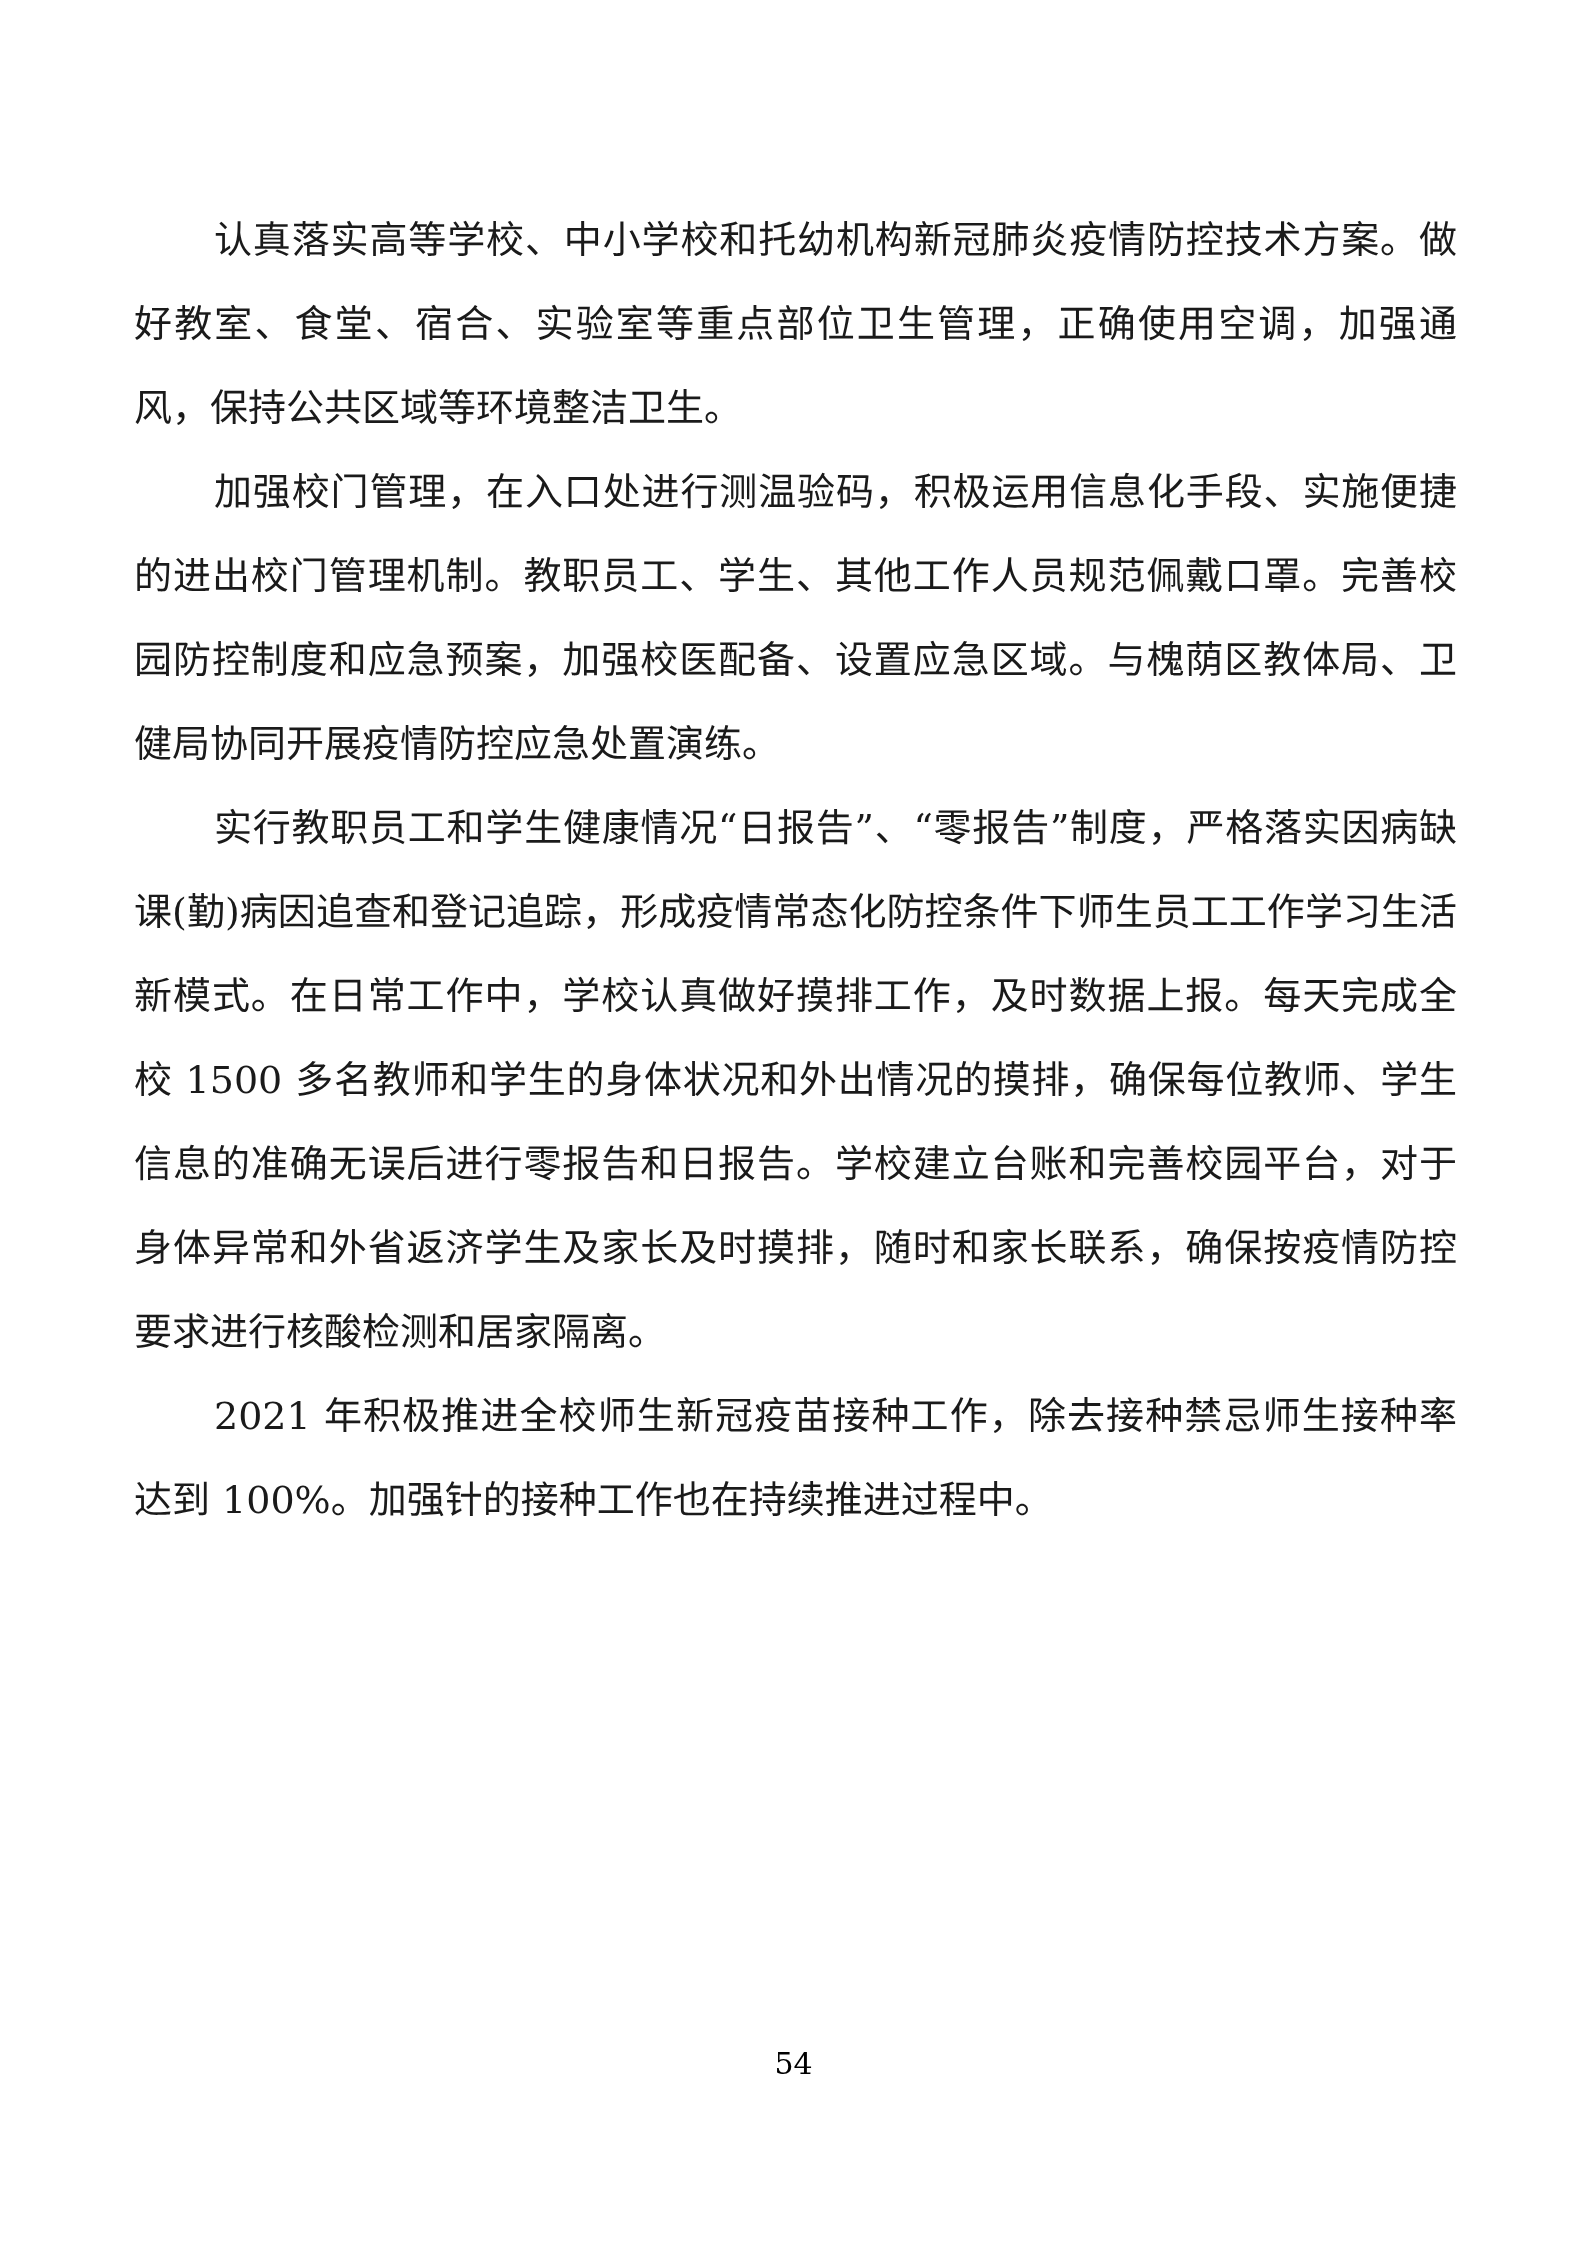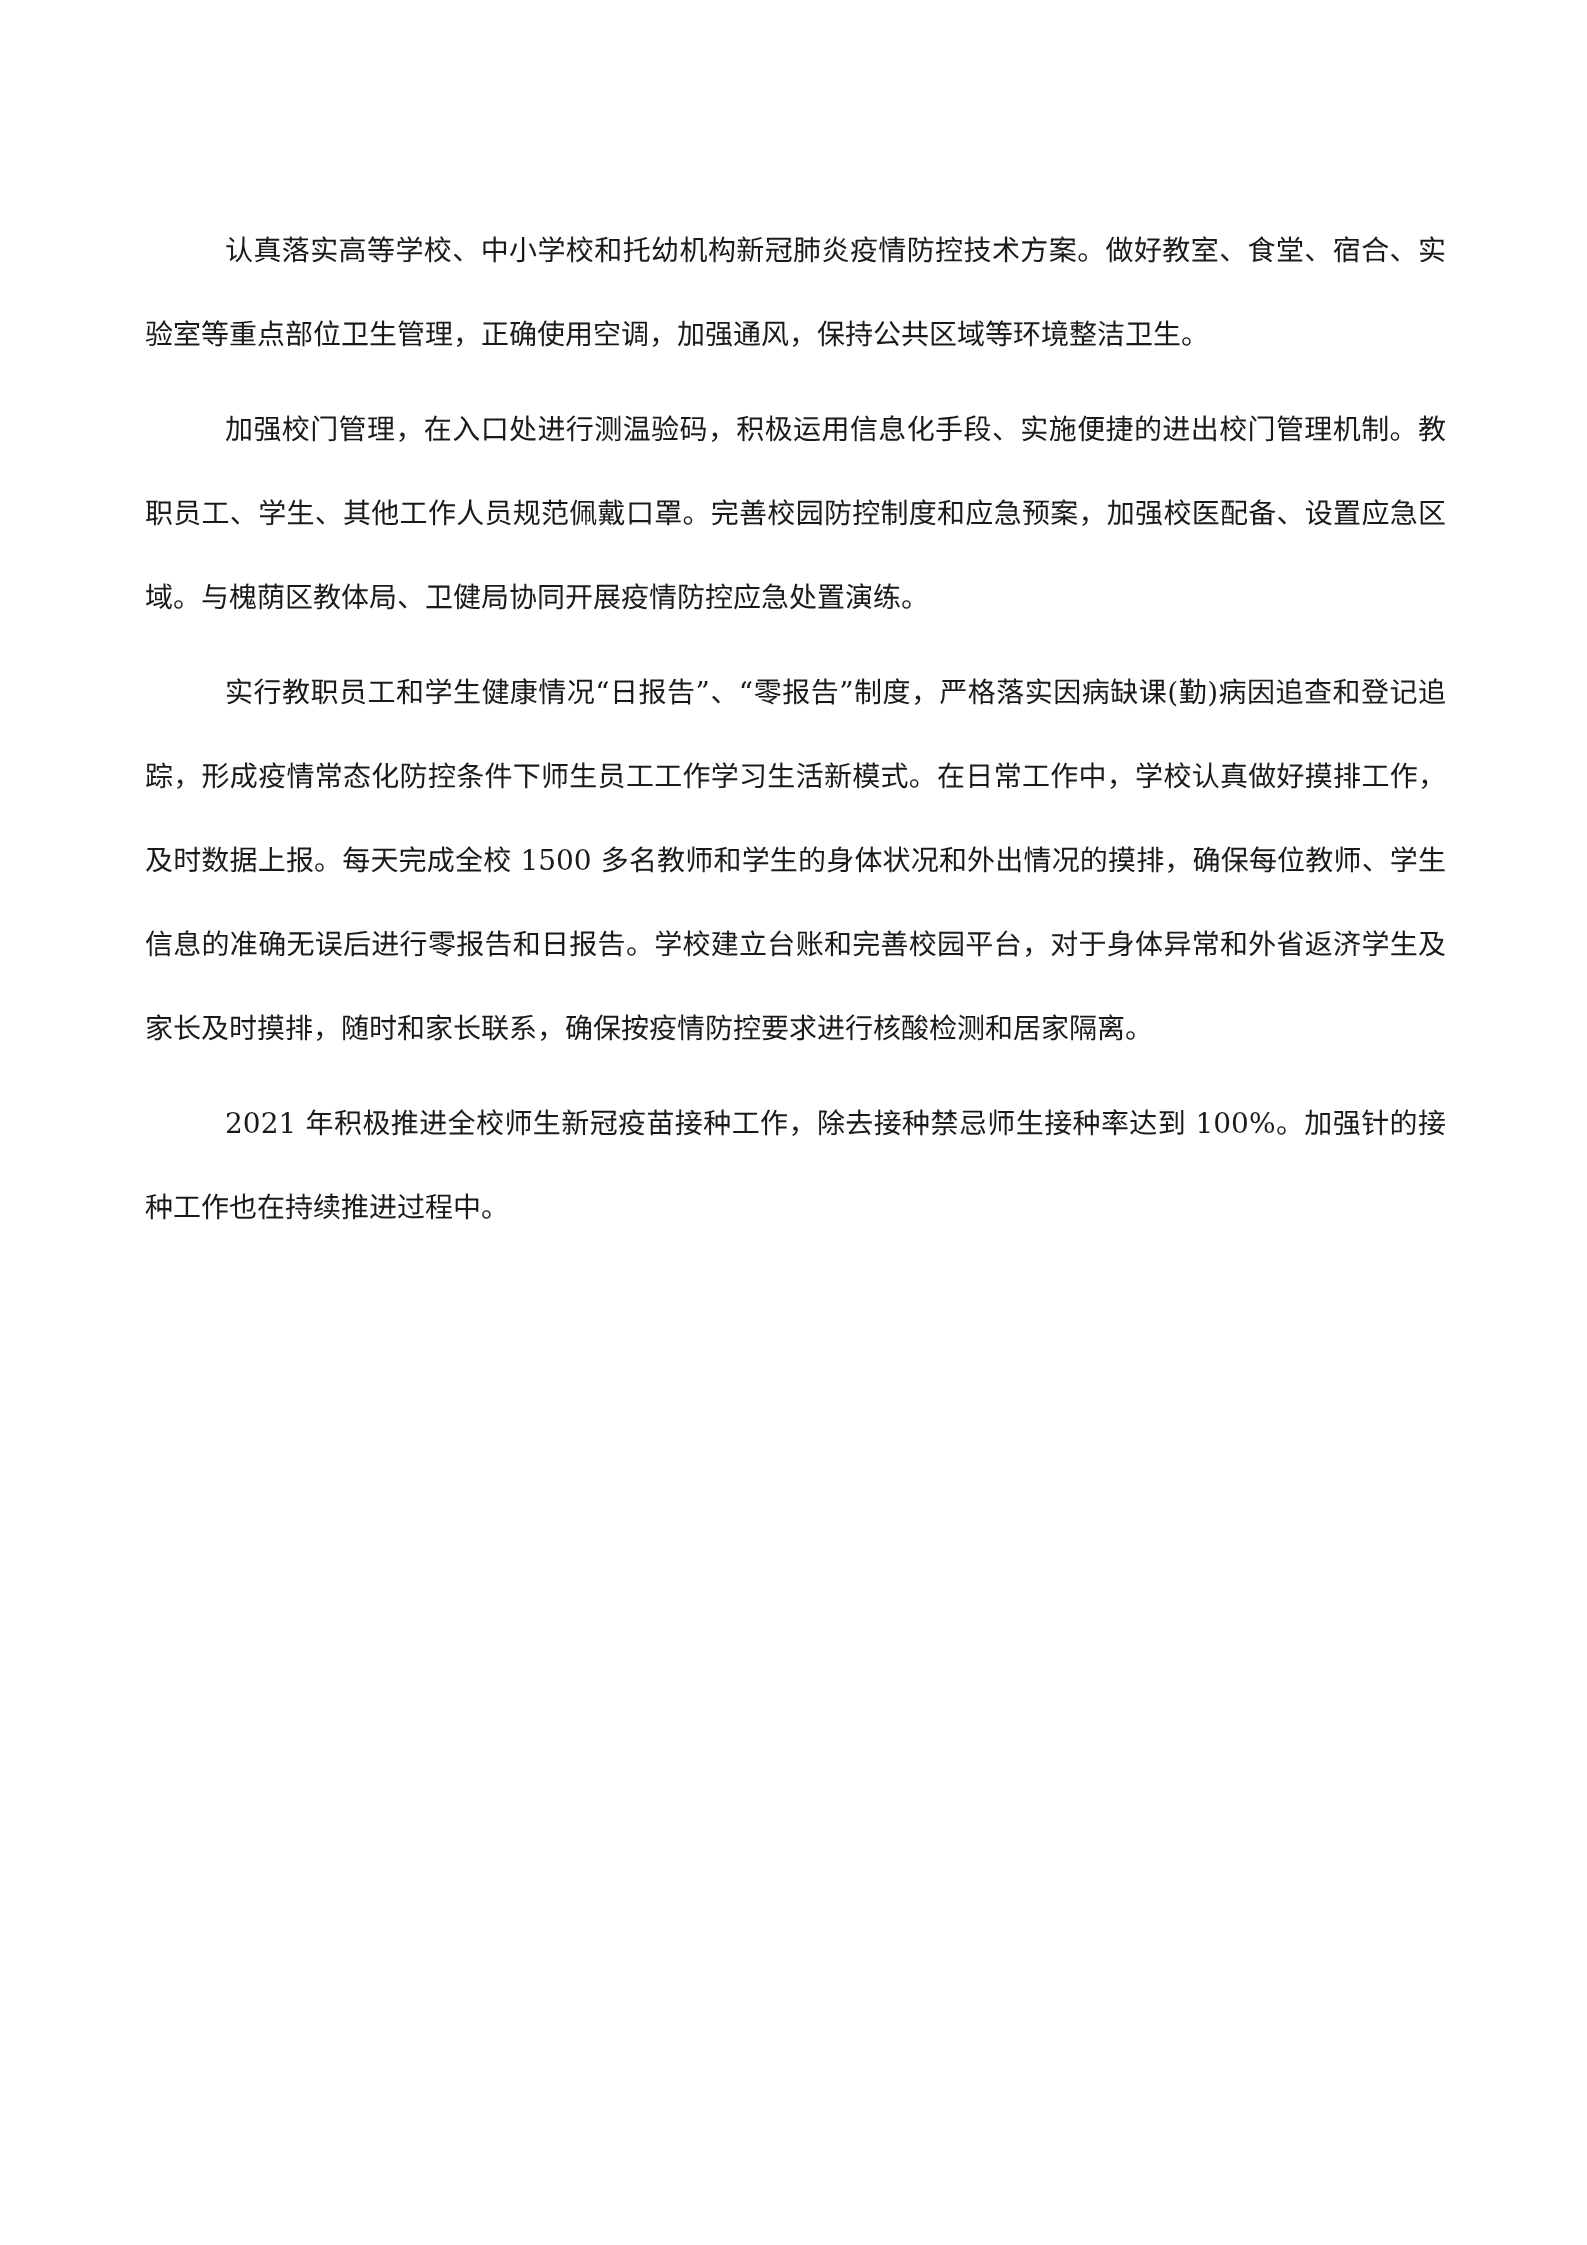--- a/index.html
+++ b/index.html
@@ -16,23 +16,23 @@
     font-family: "DejaVu Serif", "Liberation Serif", serif;
     color: #1a1a1a;
   }
   .doc-body {
     position: absolute;
     top: 198px;
     left: 134px;
     width: 1323px;
   }
   .para {
-    margin: 11px;
+    margin: 0;
     padding: 0;
-    font-size: 28px;
+    font-size: 38px;
     line-height: 84px;
     text-align: justify;
     text-justify: inter-ideograph;
     text-indent: 80px;
     letter-spacing: 0;
     word-break: normal;
     overflow-wrap: break-word;
   }
   .footer {
     position: absolute;
@@ -51,13 +51,16 @@
 </head>
 <body>
 
 <div class="page">
   <main class="doc-body">
     <p class="para">认真落实高等学校、中小学校和托幼机构新冠肺炎疫情防控技术方案。做好教室、食堂、宿合、实验室等重点部位卫生管理，正确使用空调，加强通风，保持公共区域等环境整洁卫生。</p>
     <p class="para">加强校门管理，在入口处进行测温验码，积极运用信息化手段、实施便捷的进出校门管理机制。教职员工、学生、其他工作人员规范佩戴口罩。完善校园防控制度和应急预案，加强校医配备、设置应急区域。与槐荫区教体局、卫健局协同开展疫情防控应急处置演练。</p>
     <p class="para">实行教职员工和学生健康情况“日报告”、“零报告”制度，严格落实因病缺课(勤)病因追查和登记追踪，形成疫情常态化防控条件下师生员工工作学习生活新模式。在日常工作中，学校认真做好摸排工作，及时数据上报。每天完成全校 1500 多名教师和学生的身体状况和外出情况的摸排，确保每位教师、学生信息的准确无误后进行零报告和日报告。学校建立台账和完善校园平台，对于身体异常和外省返济学生及家长及时摸排，随时和家长联系，确保按疫情防控要求进行核酸检测和居家隔离。</p>
     <p class="para">2021 年积极推进全校师生新冠疫苗接种工作，除去接种禁忌师生接种率达到 100%。加强针的接种工作也在持续推进过程中。</p>
   </main>
+  <footer class="footer">
+    <span class="page-number">54</span>
+  </footer>
 </div>
 
 </body></html>

